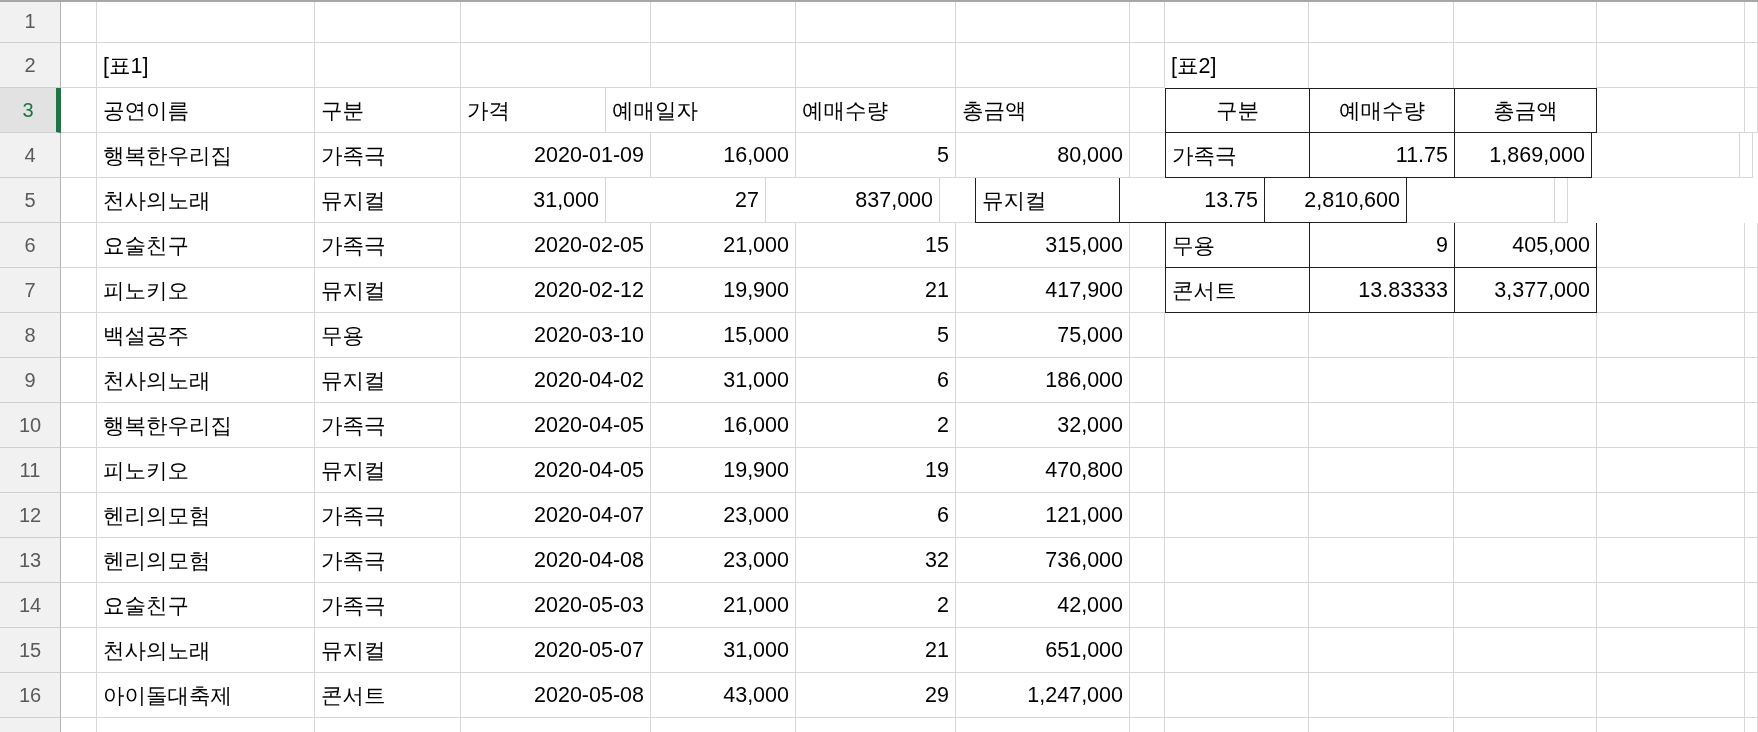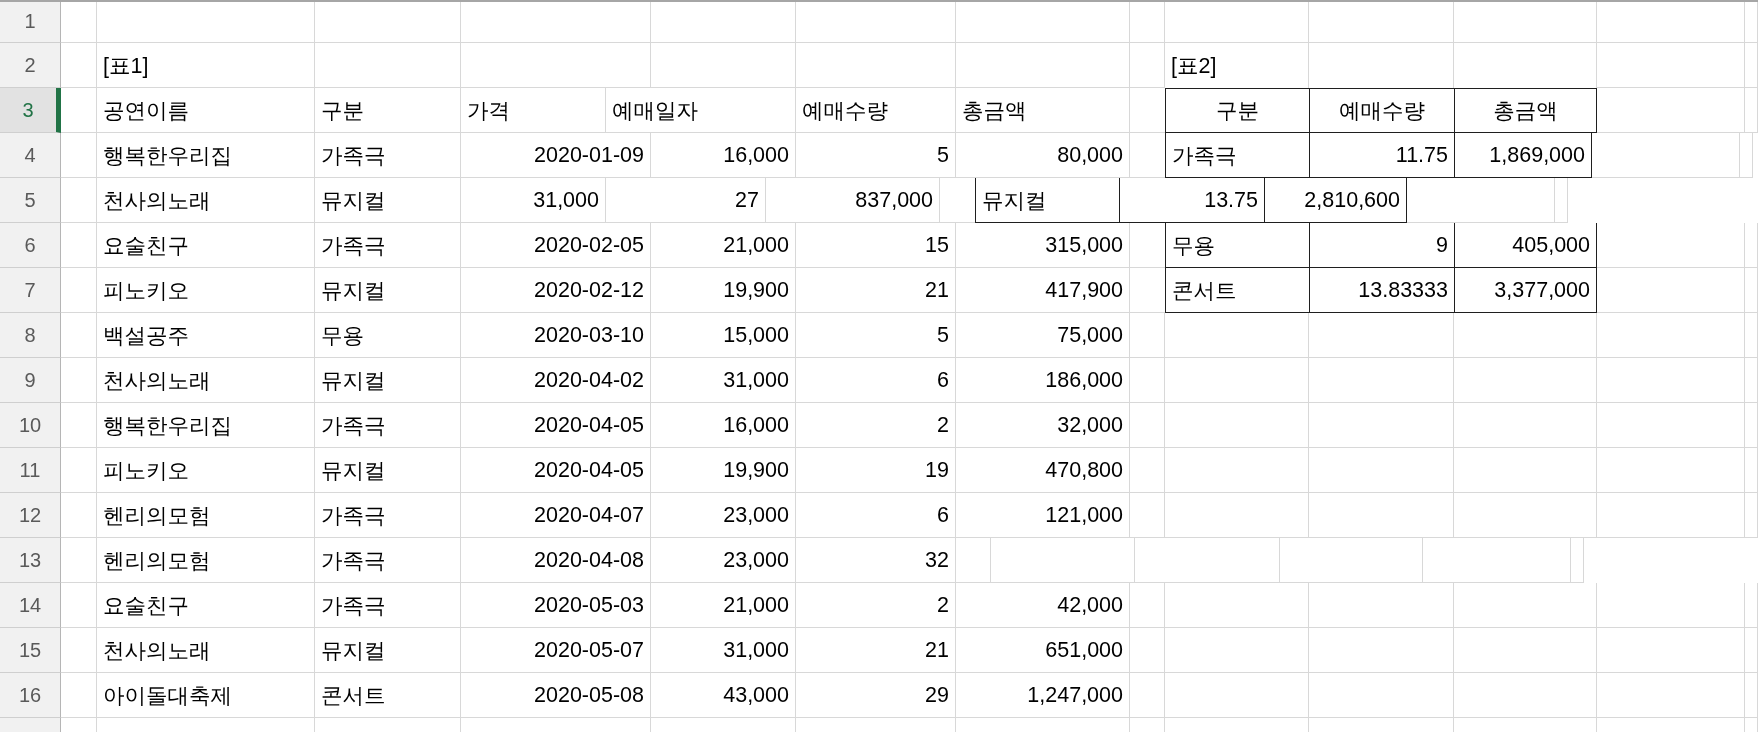--- a/index.html
+++ b/index.html
@@ -250,20 +250,21 @@
         <div class="cell" style="width: 13px;"></div>
       </div>
       <div class="row" style="height: 45px;">
         <div class="gcell" style="width: 61px;">13</div>
         <div class="cell" style="width: 36px;"></div>
         <div class="cell" style="width: 218px;">헨리의모험</div>
         <div class="cell" style="width: 146px;">가족극</div>
         <div class="cell right" style="width: 190px;">2020-04-08</div>
         <div class="cell right" style="width: 145px;">23,000</div>
         <div class="cell right" style="width: 160px;">32</div>
+        <div class="cell right" style="width: 174px;">736,000</div>
         <div class="cell" style="width: 35px;"></div>
         <div class="cell" style="width: 144px;"></div>
         <div class="cell" style="width: 145px;"></div>
         <div class="cell" style="width: 143px;"></div>
         <div class="cell" style="width: 148px;"></div>
         <div class="cell" style="width: 13px;"></div>
       </div>
       <div class="row" style="height: 45px;">
         <div class="gcell" style="width: 61px;">14</div>
         <div class="cell" style="width: 36px;"></div>

